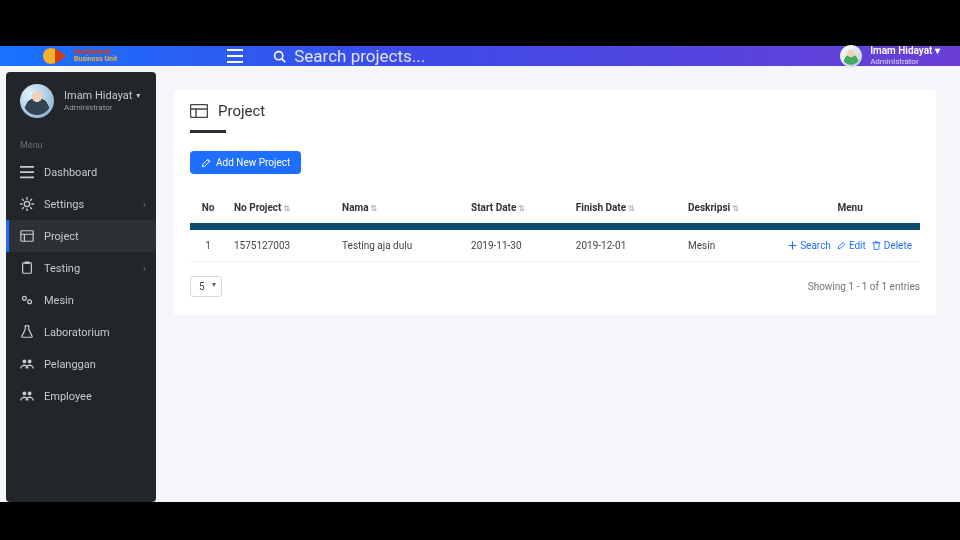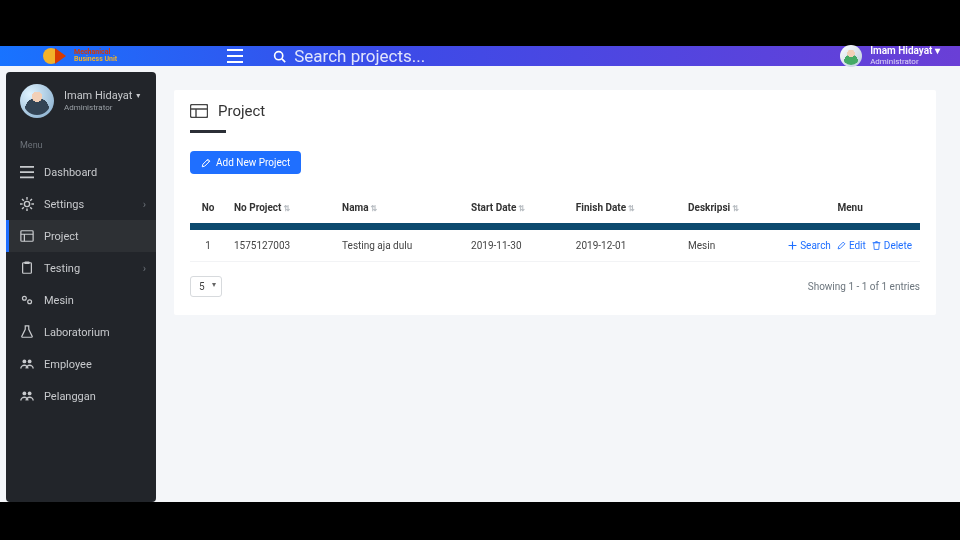--- a/index.html
+++ b/index.html
@@ -171,31 +171,31 @@
           <span>Laboratorium</span>
         </li>
         <li class="menu-item">
           <span class="icon">
               <svg viewBox="0 0 16 16">
                 <circle cx="5" cy="5" r="2.2" fill="currentColor"></circle>
                 <circle cx="11" cy="5" r="2.2" fill="currentColor"></circle>
                 <path d="M1 13c0-2 2-3.5 4-3.5s4 1.5 4 3.5M7 13c0-2 2-3.5 4-3.5s4 1.5 4 3.5" fill="none" stroke="currentColor" stroke-width="1.6"></path>
               </svg>
             </span>
-          <span>Employee</span>
+          <span>Pelanggan</span>
         </li>
         <li class="menu-item">
           <span class="icon">
               <svg viewBox="0 0 16 16">
                 <circle cx="5" cy="5" r="2.2" fill="currentColor"></circle>
                 <circle cx="11" cy="5" r="2.2" fill="currentColor"></circle>
                 <path d="M1 13c0-2 2-3.5 4-3.5s4 1.5 4 3.5M7 13c0-2 2-3.5 4-3.5s4 1.5 4 3.5" fill="none" stroke="currentColor" stroke-width="1.6"></path>
               </svg>
             </span>
-          <span>Pelanggan</span>
+          <span>Employee</span>
         </li>
       </ul>
     </aside>
 
     <main class="main">
 
       <div class="card">
         <div class="card-title">
           <span class="icon">
               <svg viewBox="0 0 18 14">

